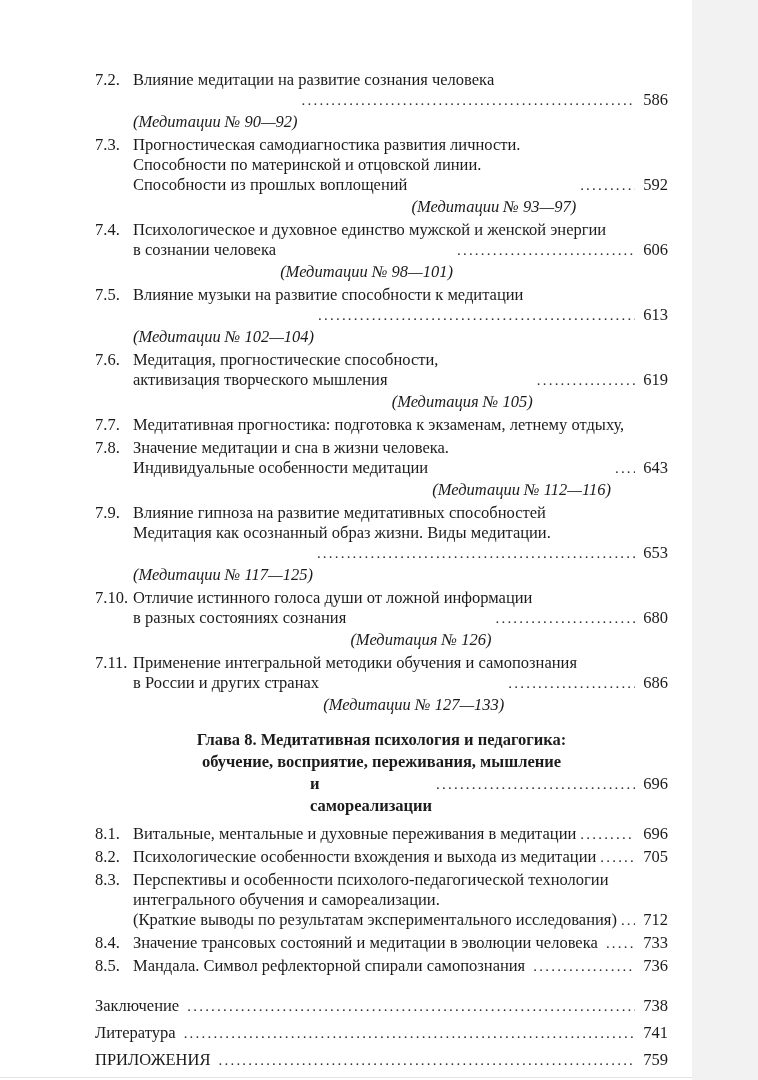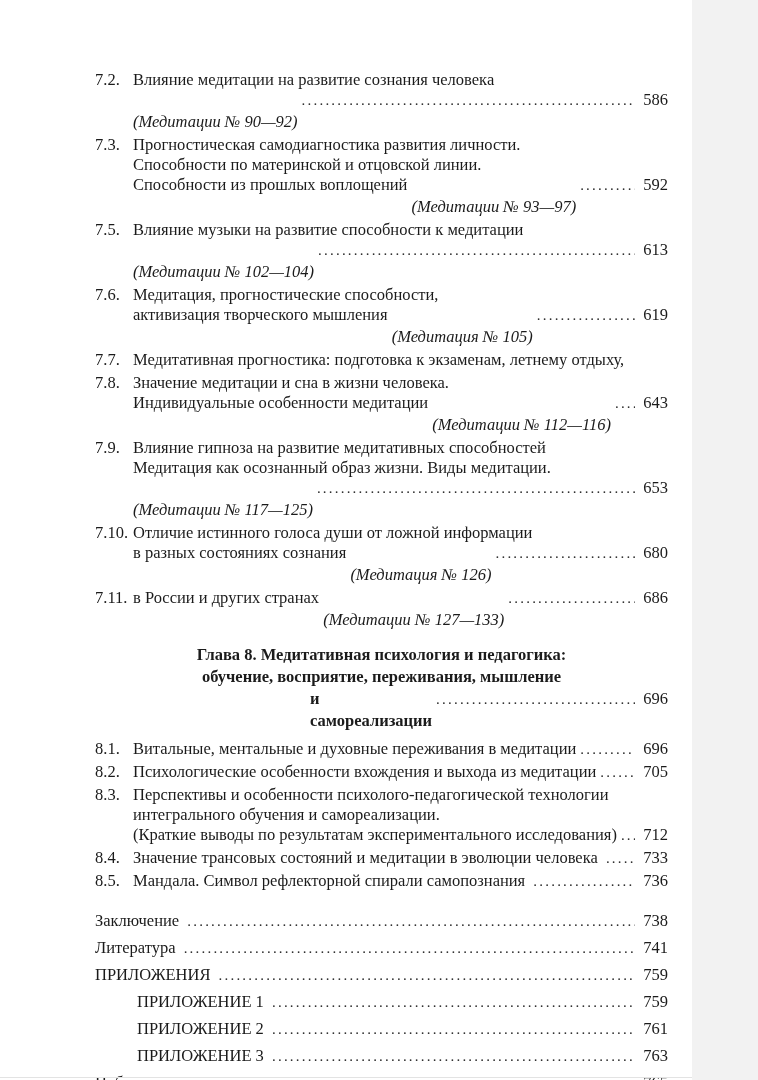--- a/index.html
+++ b/index.html
@@ -88,20 +88,34 @@
             </div>
             <div class="line">
               <span class="seg">Способности из прошлых воплощений </span>
               <span class="seg it">(Медитации № 93—97)</span>
               <span class="dots"></span>
               <span class="pnum">592</span>
             </div>
           </div>
         </div>
         <div class="entry">
+          <span class="num">7.4.</span>
+          <div class="body">
+            <div class="line">
+              <span class="seg">Психологическое и духовное единство мужской и женской энергии</span>
+            </div>
+            <div class="line">
+              <span class="seg">в сознании человека </span>
+              <span class="seg it">(Медитации № 98—101)</span>
+              <span class="dots"></span>
+              <span class="pnum">606</span>
+            </div>
+          </div>
+        </div>
+        <div class="entry">
           <span class="num">7.5.</span>
           <div class="body">
             <div class="line">
               <span class="seg">Влияние музыки на развитие способности к медитации</span>
             </div>
             <div class="line">
               <span class="seg it">(Медитации № 102—104)</span>
               <span class="dots"></span>
               <span class="pnum">613</span>
             </div>
@@ -169,20 +183,23 @@
               <span class="seg">в разных состояниях сознания </span>
               <span class="seg it">(Медитация № 126)</span>
               <span class="dots"></span>
               <span class="pnum">680</span>
             </div>
           </div>
         </div>
         <div class="entry">
           <span class="num">7.11.</span>
           <div class="body">
+            <div class="line">
+              <span class="seg">Применение интегральной методики обучения и самопознания</span>
+            </div>
             <div class="line">
               <span class="seg">в России и других странах </span>
               <span class="seg it">(Медитации № 127—133)</span>
               <span class="dots"></span>
               <span class="pnum">686</span>
             </div>
           </div>
         </div>
       </div>
 

